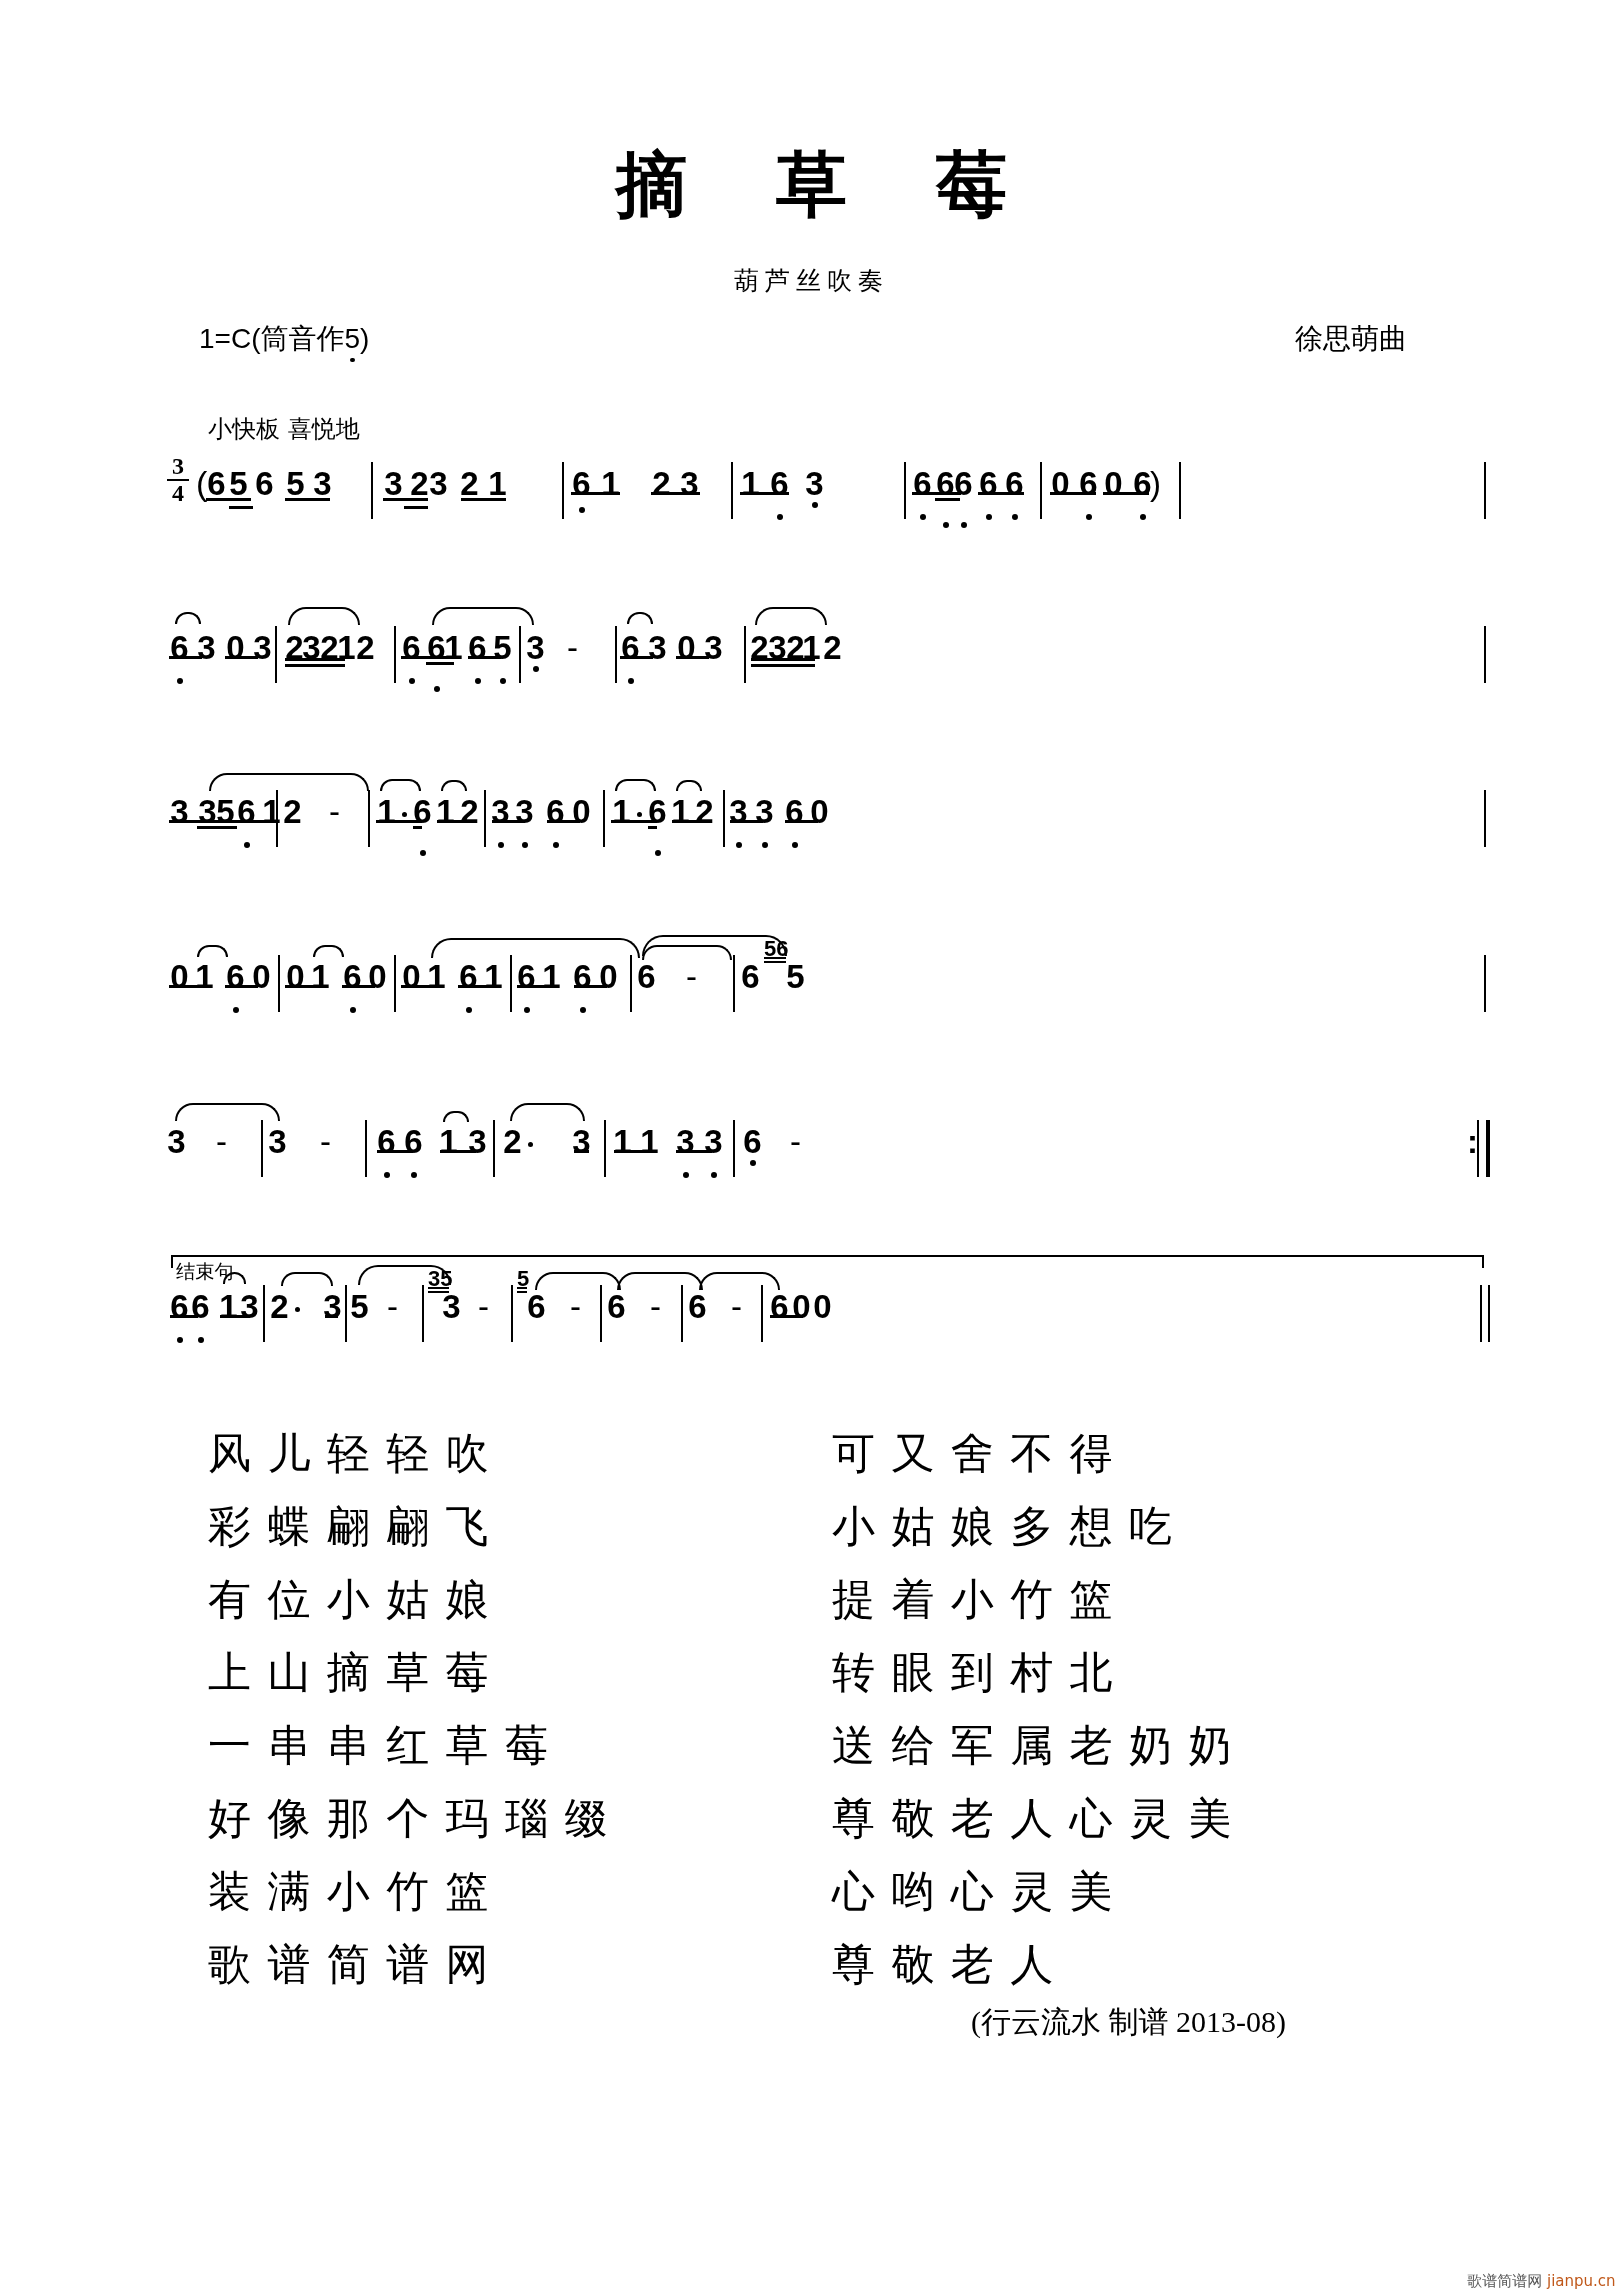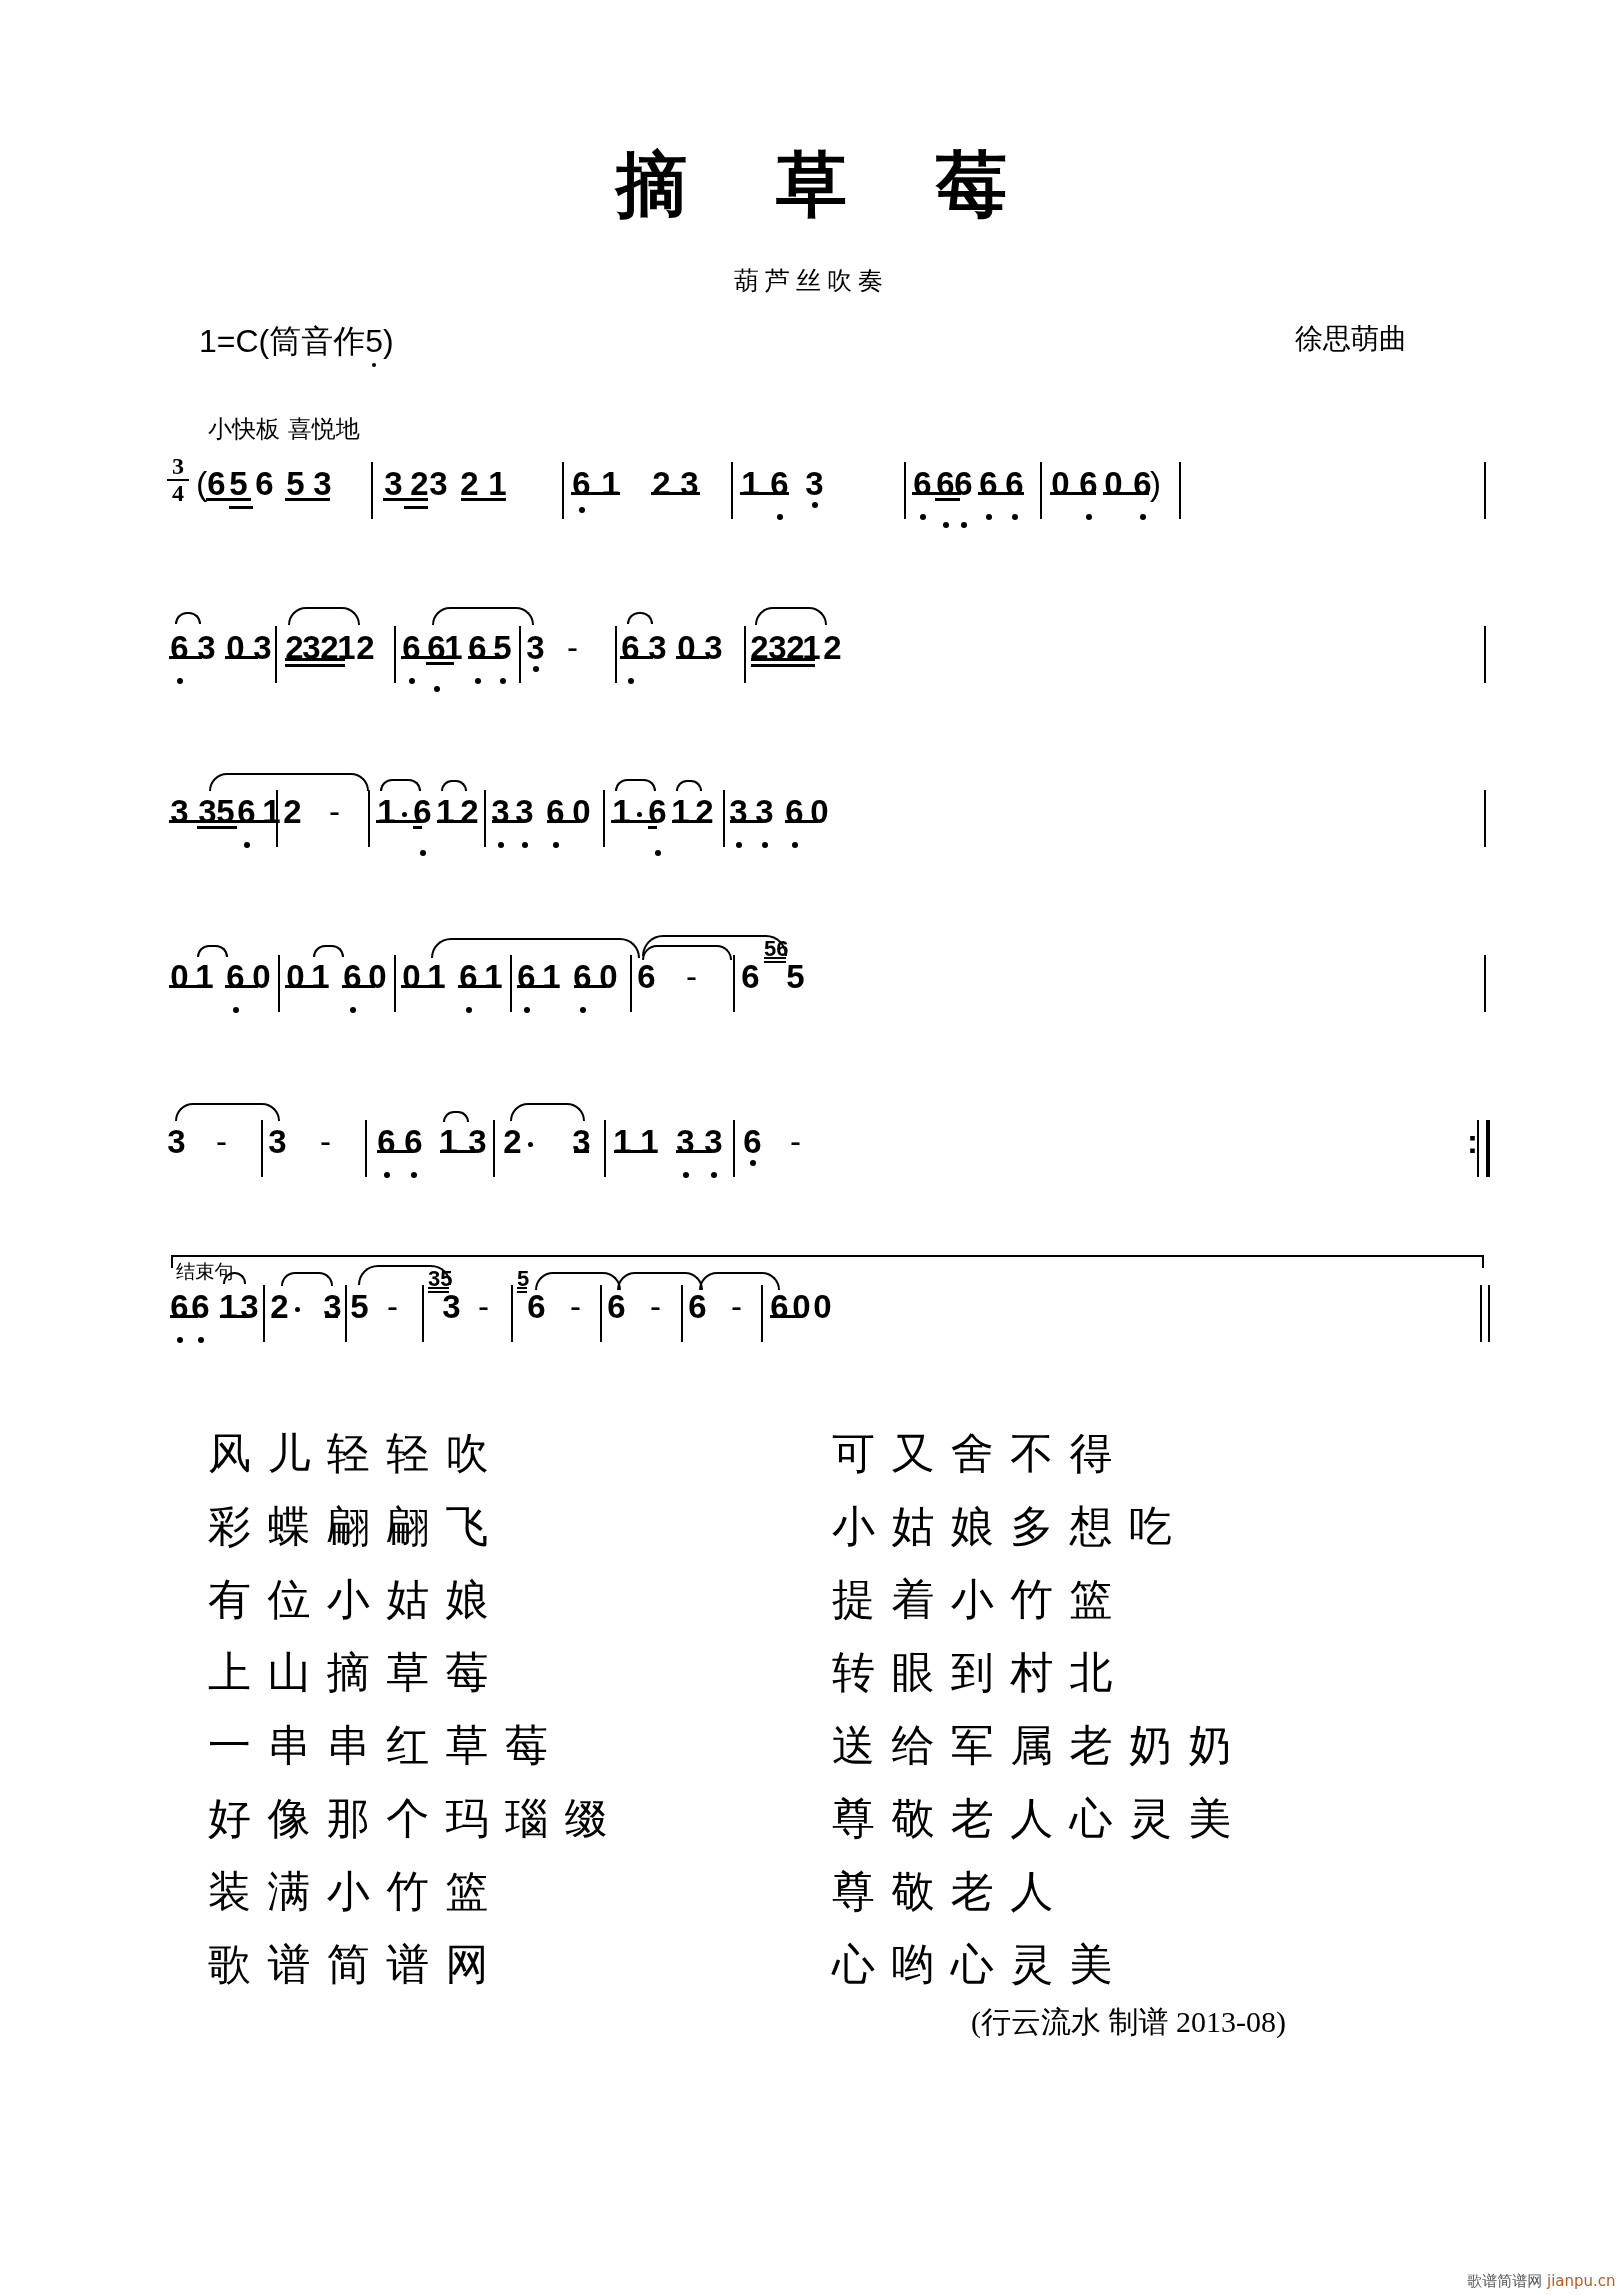--- a/index.html
+++ b/index.html
@@ -2,21 +2,21 @@
 <html style="font-size:12px"><head>
 <meta charset="utf-8">
 <style>
   html, body { margin: 0; padding: 0; background: #ffffff; }
   body { width: 1623px; height: 2295px; position: relative; overflow: hidden;
          font-family: "DejaVu Sans", sans-serif; color: #000; }
   .abs { position: absolute; }
   .title { top: 138px; left: 0; width: 1623px; text-align: center; font-size: 71px;
            font-weight: bold; letter-spacing: 89px; text-indent: 89px; font-family: "DejaVu Serif", serif; }
   .subtitle { top: 264px; left: 0; width: 1623px; text-align: center; font-size: 25px; letter-spacing: 6px; }
-  .key { top: 320px; left: 199px; font-size: 32px; font-family: "Liberation Sans", sans-serif; }
+  .key { top: 320px; left: 199px; font-size: 28px; font-family: "Liberation Sans", sans-serif; }
   .key .dotbelow { position: relative; display: inline-block; }
   .key .dotbelow::after { content: ""; position: absolute; left: 50%; bottom: -7.4px; width: 4.5px; height: 4.5px;
            margin-left: -2.2px; border-radius: 50%; background: #000; }
   .composer { top: 320px; left: 1295px; font-size: 28px; }
   .tempo { top: 413px; left: 208px; font-size: 24px; }
 
   .staff-line { position: absolute; left: 160px; width: 1324px; height: 104px; }
   .timesig { position: absolute; left: 167px; top: 455px; font-family: "Liberation Serif", serif;
              font-weight: bold; font-size: 24px; line-height: 22px; text-align: center; width: 22px; }
   .timesig .bar { display: block; border-top: 2.2px solid #000; margin: 1.5px 0; }
@@ -352,22 +352,22 @@
   <div>装满小竹篮</div>
   <div>歌谱简谱网</div>
 </div>
 <div class="lyrics" style="left:832px;top:1417px">
   <div>可又舍不得</div>
   <div>小姑娘多想吃</div>
   <div>提着小竹篮</div>
   <div>转眼到村北</div>
   <div>送给军属老奶奶</div>
   <div>尊敬老人心灵美</div>
+  <div>心哟心灵美</div>
   <div>尊敬老人</div>
-  <div>心哟心灵美</div>
 </div>
 
 <div class="credit">(行云流水 制谱  2013-08)</div>
 
 <div class="watermark">
   <span>歌谱简谱网</span>
   <span class="site">jianpu.cn</span>
 </div>
 
 

